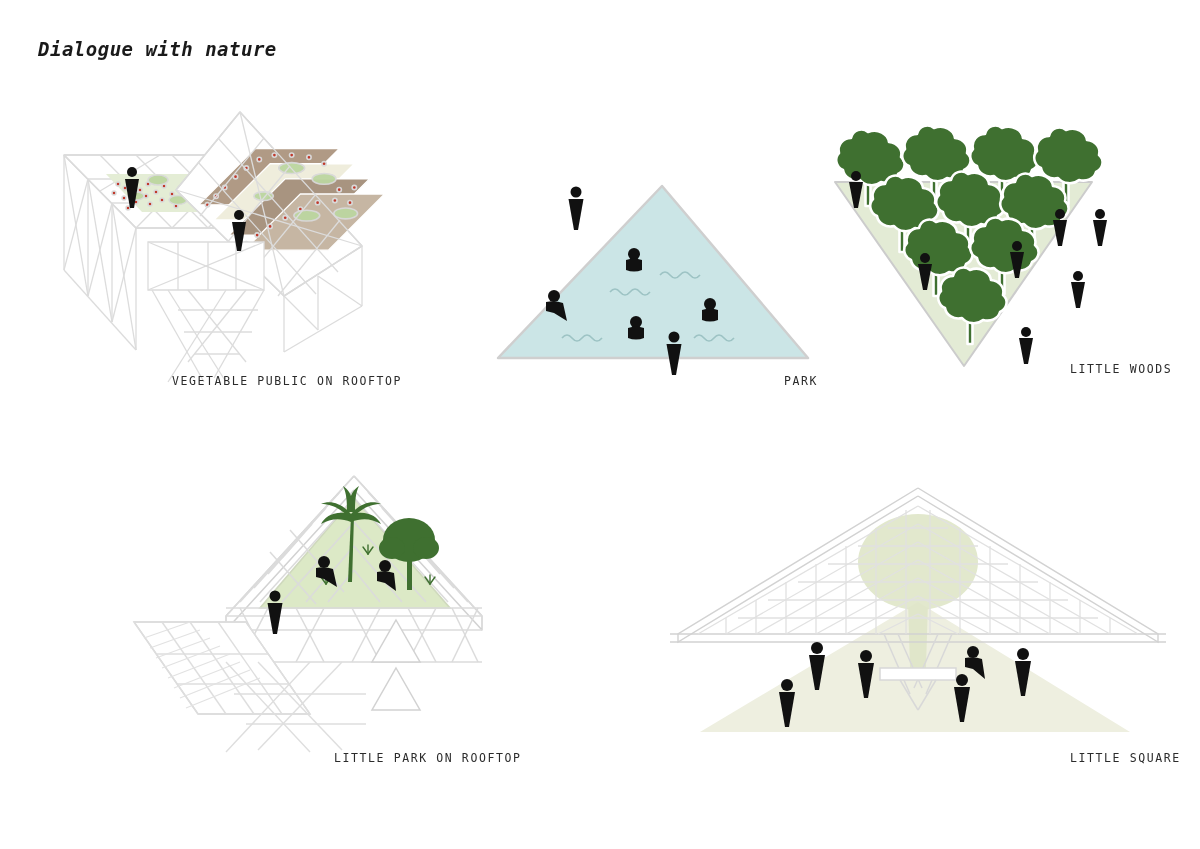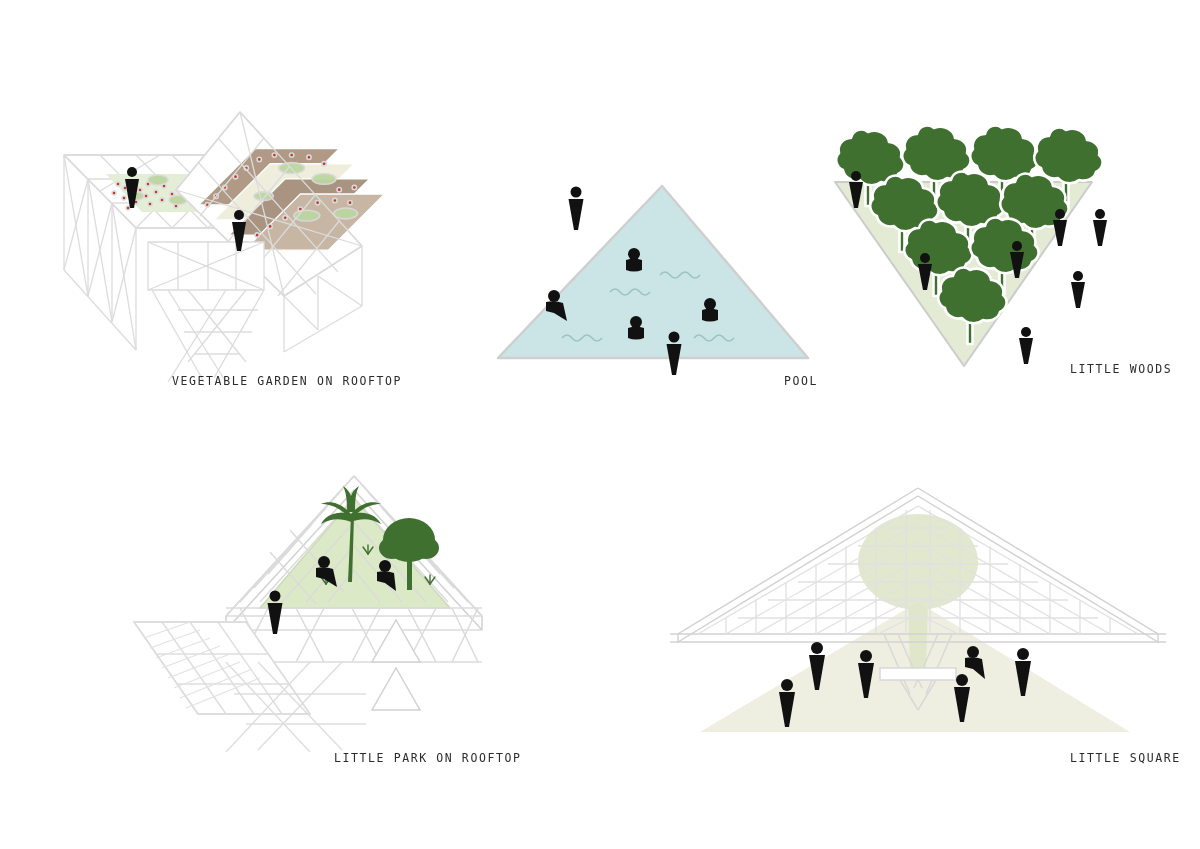--- a/index.html
+++ b/index.html
@@ -44,20 +44,21 @@
     color: #2b2b2b;
     white-space: nowrap;
   }
   svg { display: block; overflow: visible; }
 </style>
 </head>
 <body style="background: rgb(255, 255, 255);">
 
 <div id="board">
 
+  <div class="title">Dialogue with nature</div>
 
   <div class="panel" style="left:28px; top:100px; width:360px; height:285px;">
     <svg width="360" height="285" viewBox="0 0 360 285">
       <defs>
         <g id="vg-beds">
 
           <polygon points="10,60 62,8 140,8 88,60" fill="#b09a85" stroke="#ffffff" stroke-width="1.2"></polygon>
           <polygon points="24,74 76,22 154,22 102,74" fill="#c6b6a3" stroke="#ffffff" stroke-width="1.2"></polygon>
           <polygon points="38,88 90,36 168,36 116,88" fill="#a89480" stroke="#ffffff" stroke-width="1.2"></polygon>
           <polygon points="52,102 104,50 182,50 130,102" fill="#c6b6a3" stroke="#ffffff" stroke-width="1.2"></polygon>
@@ -218,21 +219,21 @@
       <g transform="translate(104,72)">
         <circle cx="0" cy="0" r="5" fill="#111111"></circle>
         <path d="M -7 7 L 7 7 L 2 36 L -2 36 Z" fill="#111111"></path>
       </g>
       <g transform="translate(211,115)">
         <circle cx="0" cy="0" r="5" fill="#111111"></circle>
         <path d="M -7 7 L 7 7 L 2 36 L -2 36 Z" fill="#111111"></path>
       </g>
     </svg>
   </div>
-  <div class="caption" style="left:172px; top:374px;">VEGETABLE GARDEN ON ROOFTOP</div>
+  <div class="caption" style="left:172px; top:374px;">VEGETABLE PUBLIC ON ROOFTOP</div>
 
   <div class="panel" style="left:490px; top:180px; width:345px; height:200px;">
     <svg width="345" height="200" viewBox="0 0 345 200">
       <polygon points="172,6 318,178 8,178" fill="#cbe5e6" stroke="#cfcfcf" stroke-width="2.5" stroke-linejoin="round"></polygon>
 
       <g stroke="#9dc3c4" stroke-width="1.6" fill="none">
         <path d="M 170 95 q 5 -6 10 0 t 10 0 t 10 0 t 10 0"></path>
         <path d="M 120 112 q 5 -6 10 0 t 10 0 t 10 0 t 10 0"></path>
         <path d="M 72 158 q 5 -6 10 0 t 10 0 t 10 0 t 10 0"></path>
         <path d="M 204 158 q 5 -6 10 0 t 10 0 t 10 0 t 10 0"></path>
@@ -259,21 +260,21 @@
       <g transform="translate(86,12)">
         <circle cx="0" cy="0" r="5.5" fill="#111111"></circle>
         <path d="M -7.5 7 L 7.5 7 L 2 38 L -2 38 Z" fill="#111111"></path>
       </g>
       <g transform="translate(184,157)">
         <circle cx="0" cy="0" r="5.5" fill="#111111"></circle>
         <path d="M -7.5 7 L 7.5 7 L 2 38 L -2 38 Z" fill="#111111"></path>
       </g>
     </svg>
   </div>
-  <div class="caption" style="left:784px; top:374px;">POOL</div>
+  <div class="caption" style="left:784px; top:374px;">PARK</div>
 
   <div class="panel" style="left:830px; top:118px; width:330px; height:250px;">
     <svg width="330" height="250" viewBox="0 0 330 250">
       <defs>
         <g id="tree">
           <path d="M -2.5 6 L -2.5 40 L 2.5 40 L 2.5 6 Z" fill="#3f7030"></path>
           <path d="M 0 -34
                    c 10 -4 20 2 21 10
                    c 9 1 14 8 12 15
                    c 6 5 4 14 -3 17

